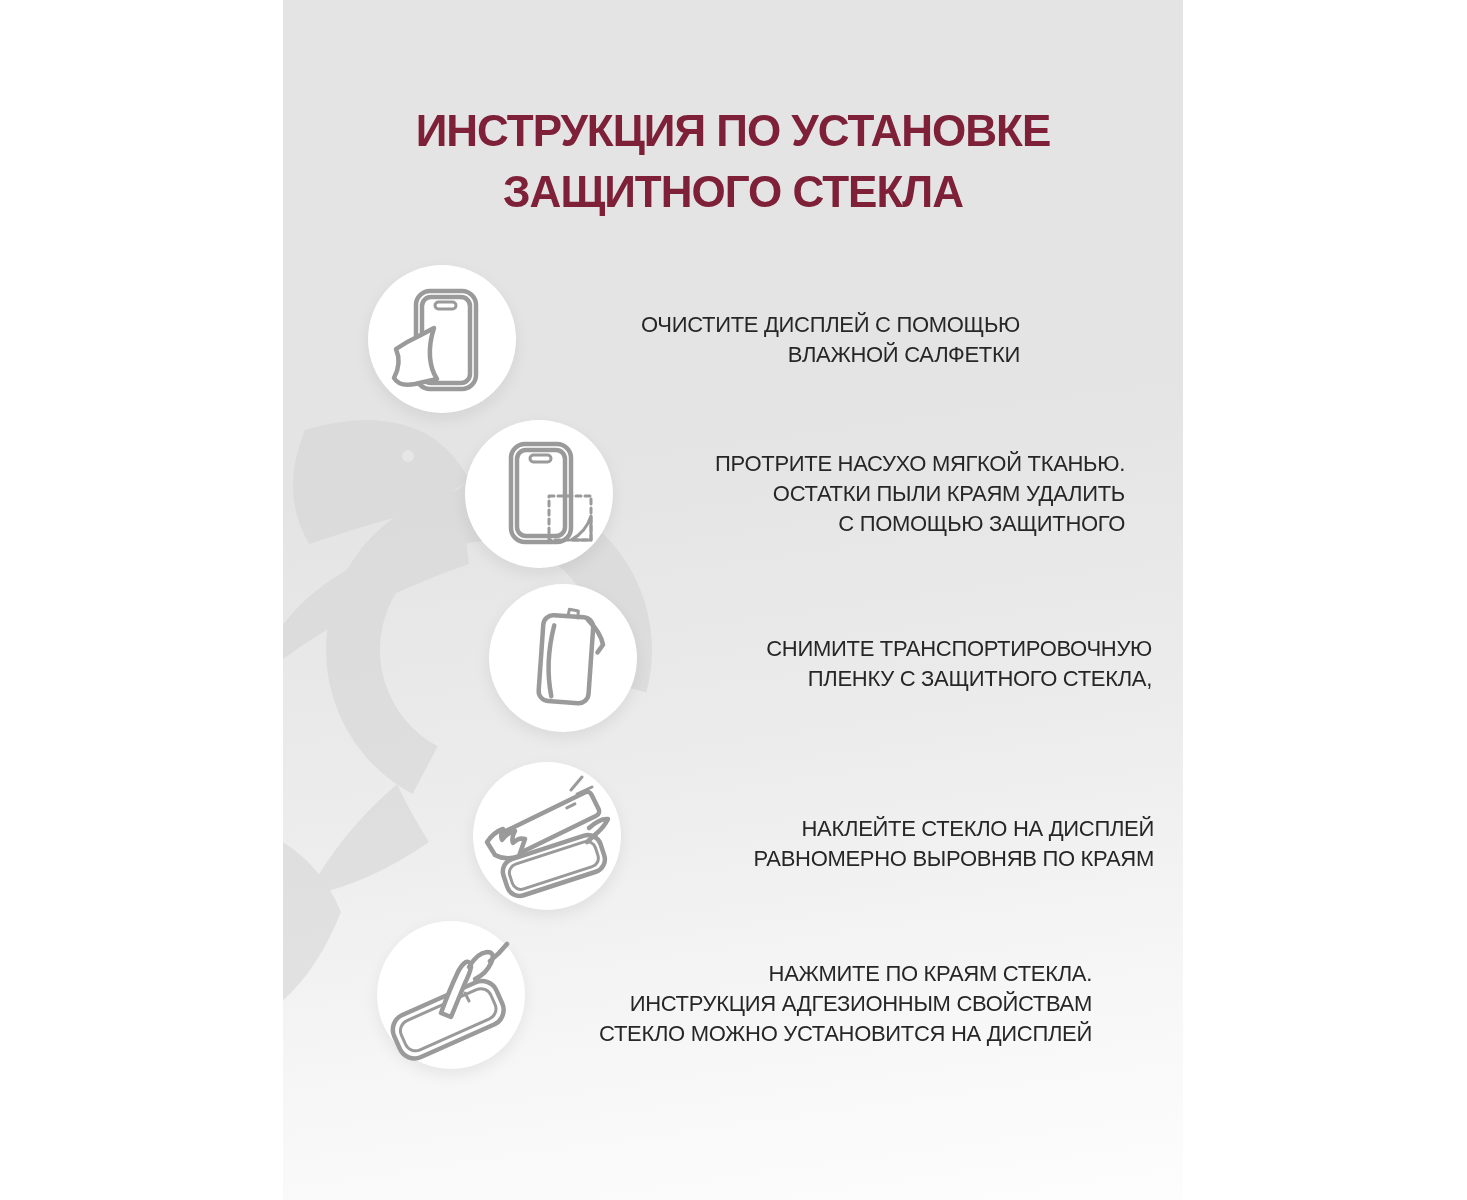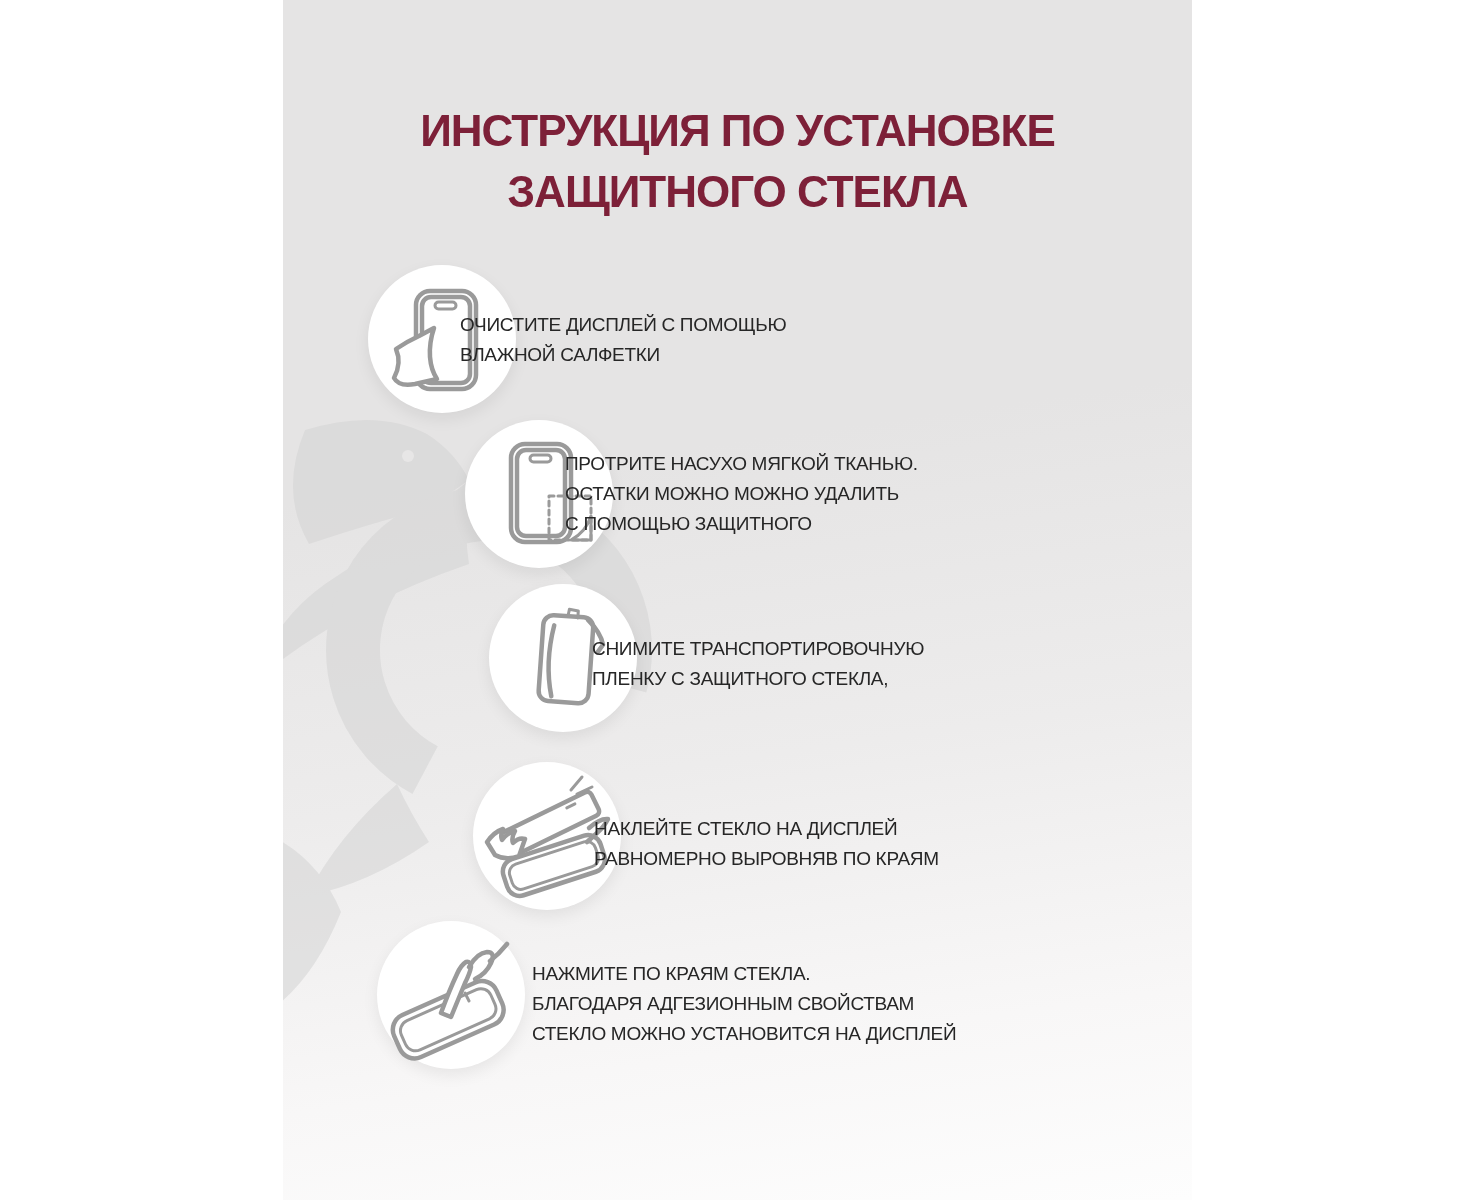--- a/index.html
+++ b/index.html
@@ -7,21 +7,20 @@
     position:relative;
     width:1467px;height:1200px;
     background:#ffffff;
     overflow:hidden;
     font-family:"Liberation Sans","DejaVu Sans",sans-serif;
   }
   .panel{
     position:absolute;left:283px;top:0;width:900px;height:1200px;
     background:linear-gradient(172deg,#e5e4e4 0%,#e5e4e4 38%,#edecec 62%,#f8f7f7 84%,#fdfdfd 100%);
     overflow:hidden;
-    padding-left:9px;
   }
   .watermark{
     position:absolute;left:-6px;top:412px;width:430px;height:760px;
     opacity:.55;pointer-events:none;
   }
   .title{
     position:absolute;top:100px;left:0;width:100%;
     text-align:center;
     color:#7d2038;
     font-size:44px;font-weight:bold;line-height:61px;
@@ -31,23 +30,23 @@
   .title span{display:block;}
   .step-circle{
     position:absolute;width:148px;height:148px;border-radius:50%;
     background:#ffffff;
     box-shadow:0 6px 16px rgba(0,0,0,.07);
   }
   .step-circle svg{position:absolute;left:0;top:0;}
   .step-text{
     position:absolute;width:560px;
     transform:translateY(-50%);
-    text-align:left;
+    text-align:right;
     color:#262626;
-    font-size:19px;line-height:30px;
+    font-size:22px;line-height:30px;
     letter-spacing:-.3px;
   }
   .step-text span{display:block;}
   .ic{stroke:#9a9a9a;fill:none;stroke-width:4.5;stroke-linecap:round;stroke-linejoin:round;}
   .ic-thin{stroke:#9a9a9a;fill:none;stroke-width:3;stroke-linecap:round;stroke-linejoin:round;}
   .ic-fill{stroke:#9a9a9a;fill:#ffffff;stroke-width:4.5;stroke-linecap:round;stroke-linejoin:round;}
 </style>
 </head>
 <body>
 
@@ -87,21 +86,21 @@
       <svg width="148" height="148" viewBox="0 0 148 148">
         <rect class="ic" x="46" y="24" width="60" height="98" rx="14"></rect>
         <rect class="ic" x="52" y="30" width="48" height="86" rx="9"></rect>
         <rect class="ic-thin" x="65" y="35" width="21" height="7" rx="3.5"></rect>
         <rect class="ic-thin" x="84" y="76" width="42" height="44" fill="#ffffff" stroke-dasharray="5 4"></rect>
         <path class="ic-thin" d="M 126,96 Q 121,112 106,120 L 126,120 Z" fill="#ffffff"></path>
       </svg>
     </div>
     <div class="step-text" style="left:282px;top:494px;">
       <span>ПРОТРИТЕ НАСУХО МЯГКОЙ ТКАНЬЮ.</span>
-      <span>ОСТАТКИ МОЖНО МОЖНО УДАЛИТЬ</span>
+      <span>ОСТАТКИ ПЫЛИ КРАЯМ УДАЛИТЬ</span>
       <span>С ПОМОЩЬЮ ЗАЩИТНОГО</span>
     </div>
 
     <div class="step-circle" style="left:206px;top:584px;">
       <svg width="148" height="148" viewBox="0 0 148 148">
         <g transform="rotate(4 74 74)">
           <path class="ic" d="M 96,34 Q 110,46 113,58 L 108,66"></path>
           <rect class="ic" x="52" y="32" width="50" height="86" rx="10"></rect>
           <path class="ic" d="M 63,42 Q 56,80 65,113"></path>
           <path class="ic-thin" d="M 76,32 l 1,-7 l 9,1 l 0,7"></path>
@@ -140,18 +139,18 @@
           <rect class="ic-thin" x="21" y="83" width="98" height="32" rx="11"></rect>
         </g>
         <path class="ic-fill" d="M 64,92 Q 72,70 80,53 Q 84,44 89,41 Q 94,40 94,46 Q 93,52 88,62 L 74,96 Z"></path>
         <path class="ic" d="M 92,46 Q 100,32 110,31 Q 119,31 114,42 Q 109,53 98,58"></path>
         <path class="ic" d="M 113,40 Q 122,33 130,23"></path>
         <line class="ic-thin" x1="88" y1="72" x2="92" y2="80"></line>
       </svg>
     </div>
     <div class="step-text" style="left:249px;top:1004px;">
       <span>НАЖМИТЕ ПО КРАЯМ СТЕКЛА.</span>
-      <span>БЛАГОДАРЯ АДГЕЗИОННЫМ СВОЙСТВАМ</span>
+      <span>ИНСТРУКЦИЯ АДГЕЗИОННЫМ СВОЙСТВАМ</span>
       <span>СТЕКЛО МОЖНО УСТАНОВИТСЯ НА ДИСПЛЕЙ</span>
     </div>
 
   </div>
 </div>
 
 </body></html>

